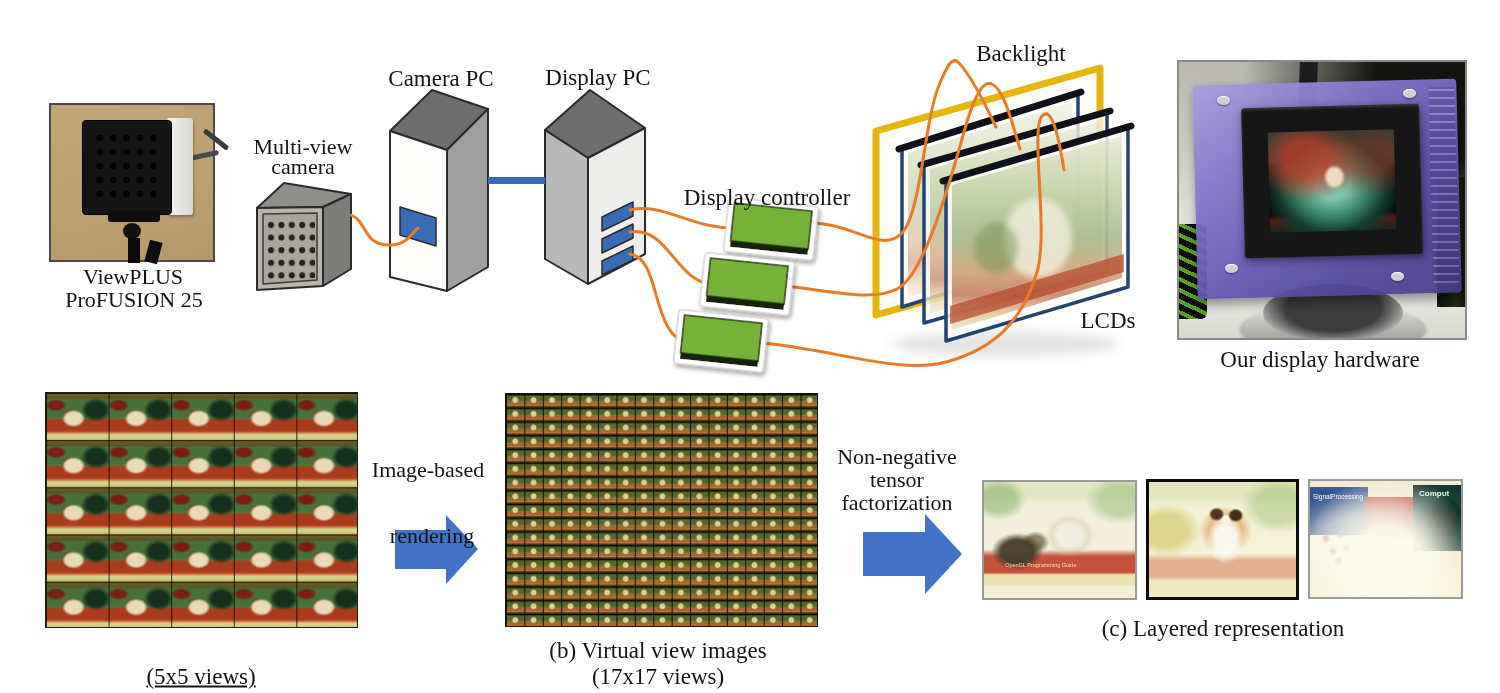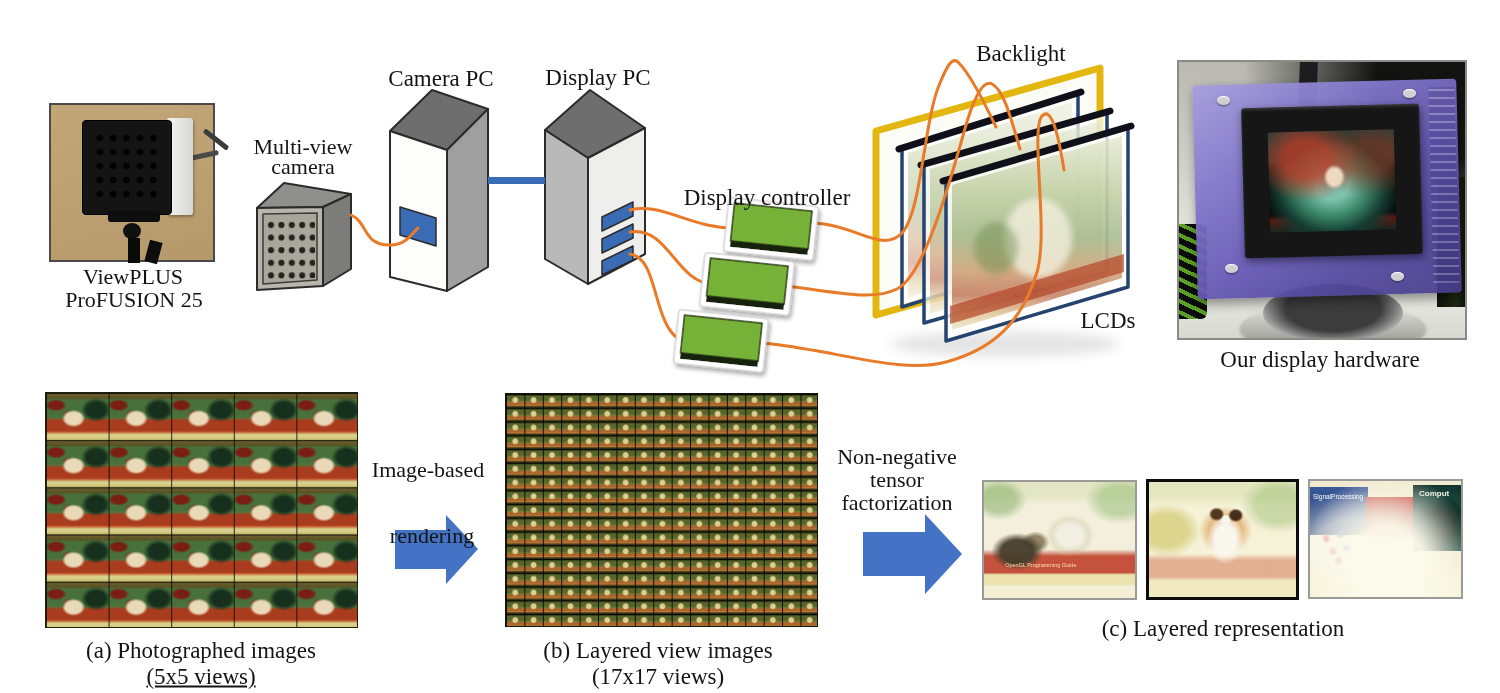--- a/index.html
+++ b/index.html
@@ -297,18 +297,17 @@
   <div class="lbl" style="left:1021px;top:53px;">Backlight</div>
   <div class="lbl" style="left:1108px;top:320px;text-align:right;">LCDs</div>
   <div class="lbl" style="left:1320px;top:359px;">Our display hardware</div>
 
   <div class="lbl sz22" style="left:428px;top:470px;">Image-based</div>
   <div class="lbl sz22" style="left:432px;top:492px;margin-top:44px;">rendering</div>
   <div class="lbl sz22" style="left:897px;top:457px;">Non-negative</div>
   <div class="lbl sz22" style="left:897px;top:480px;">tensor</div>
   <div class="lbl sz22" style="left:897px;top:503px;">factorization</div>
 
-  <div class="lbl" style="left:201px;top:650px;">(a) Photographed images</div>
   <div class="lbl" style="left:201px;top:676px;text-decoration:underline;">(5x5 views)</div>
-  <div class="lbl" style="left:658px;top:650px;">(b) Layered view images</div>
+  <div class="lbl" style="left:658px;top:650px;">(b) Virtual view images</div>
   <div class="lbl" style="left:658px;top:676px;">(17x17 views)</div>
   <div class="lbl" style="left:1223px;top:628px;">(c) Layered representation</div>
 </div>
 
 </body></html>

